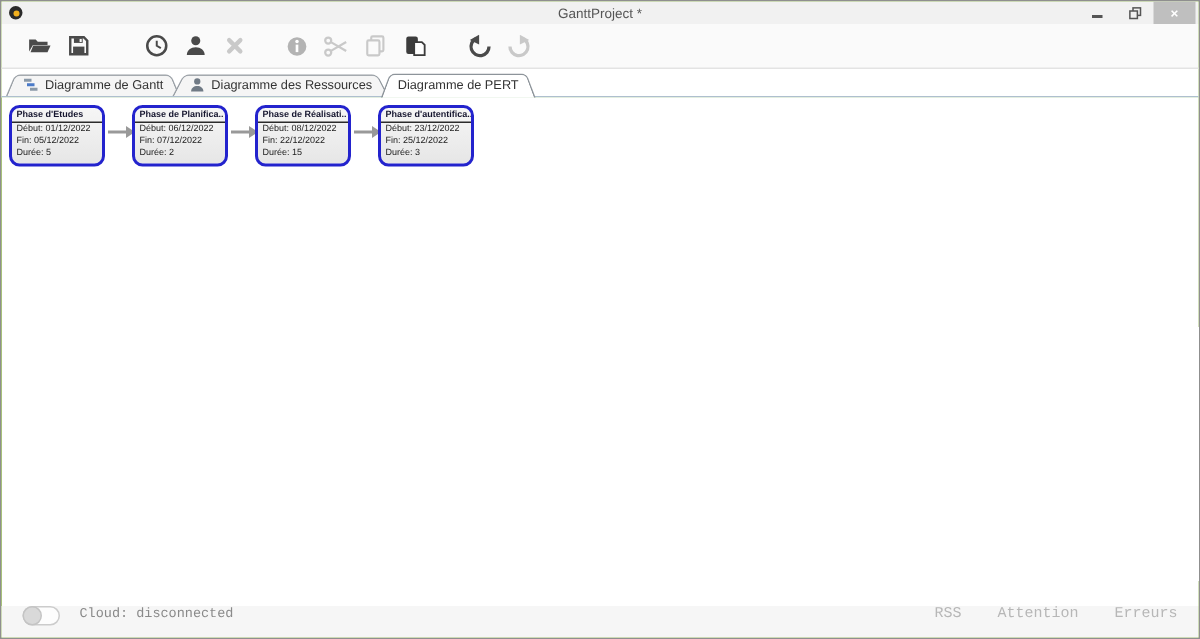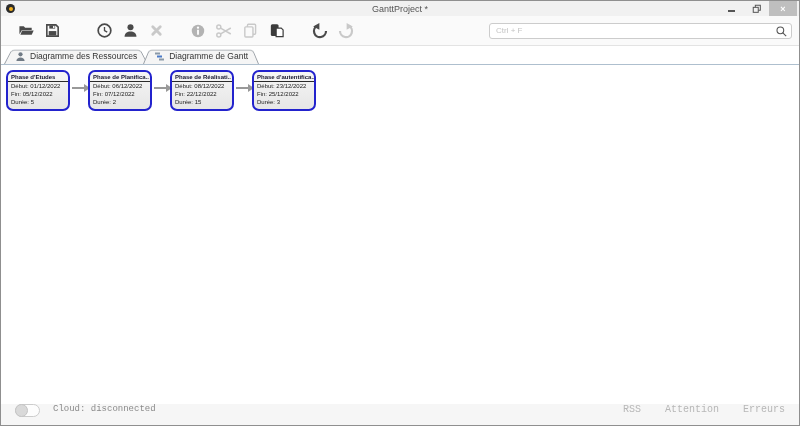--- a/index.html
+++ b/index.html
@@ -168,45 +168,41 @@
         <path d="M6.2 3.8A6 6 0 1 0 15 9" fill="none" stroke="#4a4a4a" stroke-width="2.2"></path>
         <path d="M8.4 1.1L2.2 4.6l6.2 3.1z" fill="#4a4a4a"></path>
       </svg>
     </div>
     <div class="tbtn">
       <svg width="18" height="18" viewBox="0 0 18 18">
         <path d="M11.8 3.8A6 6 0 1 1 3 9" fill="none" stroke="#c9c9c9" stroke-width="2.2"></path>
         <path d="M9.6 1.1l6.2 3.5-6.2 3.1z" fill="#c9c9c9"></path>
       </svg>
     </div>
-    <div class="searchwrap">
-      <input class="search" type="text" placeholder="Ctrl + F" style="">
-      <svg class="search-icon" width="13" height="13" viewBox="0 0 17 17">
-        <circle cx="7" cy="7" r="4.4" fill="none" stroke="#555" stroke-width="1.4"></circle>
-        <path d="M10.3 10.3L14.6 14.6" stroke="#555" stroke-width="1.4"></path>
-      </svg>
-    </div>
   </div>
 
   <div class="tabbar">
-    <div class="tab">
-      <svg width="11" height="11" viewBox="0 0 11 11">
-        <circle cx="5.5" cy="3.3" r="2.1" fill="#707a85"></circle>
-        <path d="M1.4 10c0-2.3 1.9-3.6 4.1-3.6s4.1 1.3 4.1 3.6z" fill="#707a85"></path>
-      </svg>
-      <span>Diagramme des Ressources</span>
-    </div>
     <div class="tab">
       <svg width="11" height="11" viewBox="0 0 11 11">
         <rect x="1" y="1.5" width="5" height="2" fill="#8a99a8"></rect>
         <rect x="3" y="4.5" width="5" height="2" fill="#4a7ac8"></rect>
         <rect x="5" y="7.5" width="5" height="2" fill="#8a99a8"></rect>
       </svg>
       <span>Diagramme de Gantt</span>
     </div>
+    <div class="tab">
+      <svg width="11" height="11" viewBox="0 0 11 11">
+        <circle cx="5.5" cy="3.3" r="2.1" fill="#707a85"></circle>
+        <path d="M1.4 10c0-2.3 1.9-3.6 4.1-3.6s4.1 1.3 4.1 3.6z" fill="#707a85"></path>
+      </svg>
+      <span>Diagramme des Ressources</span>
+    </div>
+    <div class="tab active">
+      <span>Diagramme de PERT</span>
+    </div>
   </div>
 
   <div class="content">
 
     <div class="pert-node n0">
       <div class="pert-title">Phase d'Etudes</div>
       <div class="pert-row">Début: 01/12/2022</div>
       <div class="pert-row">Fin: 05/12/2022</div>
       <div class="pert-row">Durée: 5</div>
     </div>

